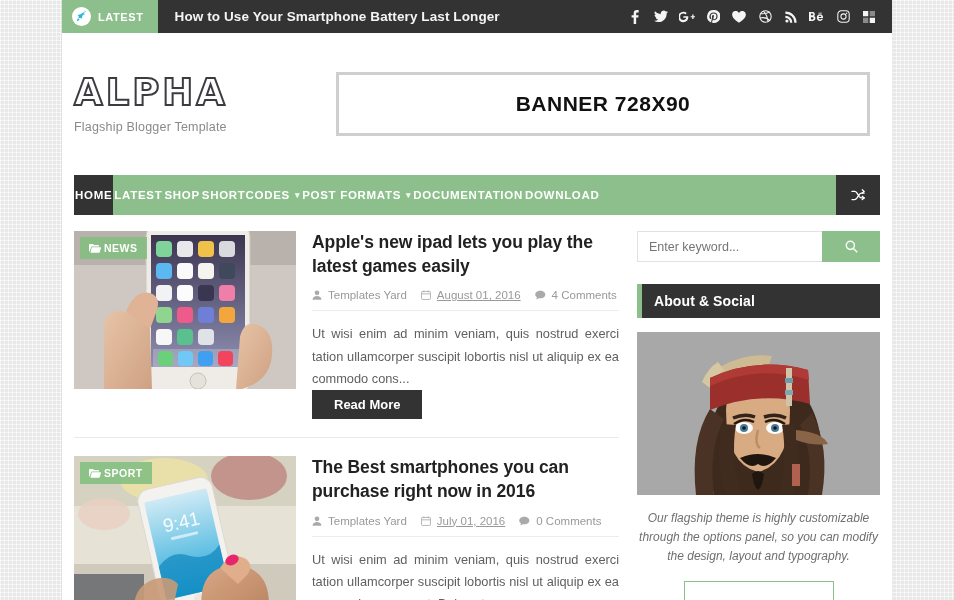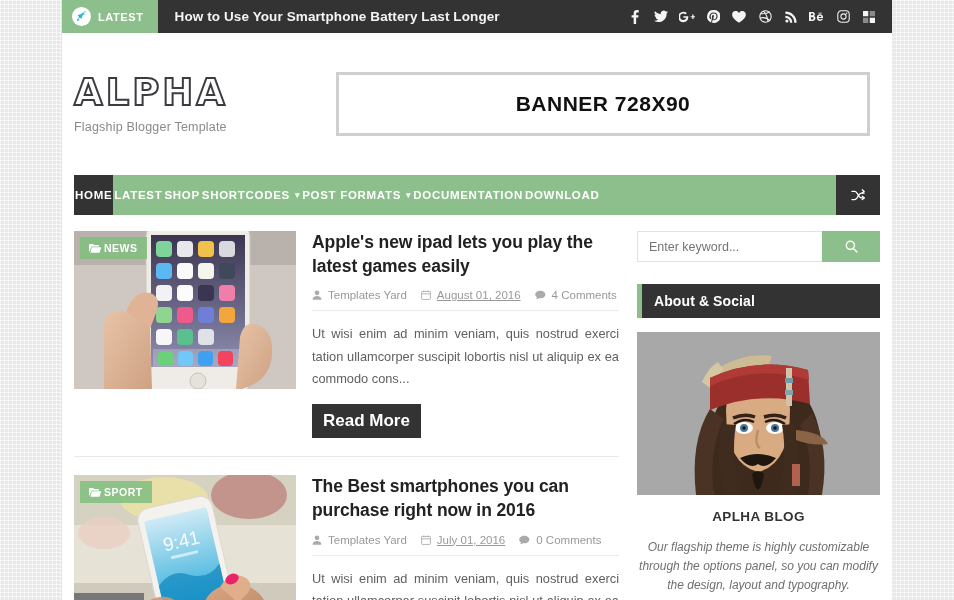--- a/index.html
+++ b/index.html
@@ -227,26 +227,25 @@
   .meta-item.date { text-decoration: underline; }
   .post-excerpt {
     margin-top: 12px;
     font-size: 12.8px;
     line-height: 1.75;
     color: #5f5f5f;
     text-align: justify;
   }
   .read-more {
     display: inline-block;
-    margin-top: 14px;
     background: #333333;
     color: #fff;
-    font-size: 17px;
-    font-weight: bold;
-    padding: 7px 11px;
+    font-size: 13px;
+    font-weight: bold;
+    padding: 7px 22px;
   }
 
   
   .searchbox { display: flex; height: 31px; margin-bottom: 22px; }
   .search-input {
     flex: 1 1 auto;
     border: 1px solid #e2e2e2;
     border-right: none;
     padding: 0 11px;
     font-family: "Liberation Sans", sans-serif;
@@ -653,21 +652,20 @@
 
           <path d="M116 142 q6-6 12 0 q-2 14-6 16 q-4-2-6-16z" fill="#1f1610"></path>
 
           <path d="M86 92 q-8 42 4 71 l16-2 q-12-34-6-68z" fill="#402c1e"></path>
           <path d="M158 92 q10 40 0 71 l-16-2 q10-34 4-68z" fill="#402c1e"></path>
           <path d="M160 98 q26 2 32 14 q-16 2-32-4z" fill="#8a6446"></path>
           <rect x="156" y="132" width="8" height="22" fill="#b0614f"></rect>
         </svg>
       </div>
 
-      <div class="about-name">APLHA BLOG</div>
       <p class="about-text">Our flagship theme is highly customizable through the options panel, so you can modify the design, layout and typography.</p>
 
       <a class="join-btn">
         
         
       </a>
 
     </div>
   </div>
 </div>

